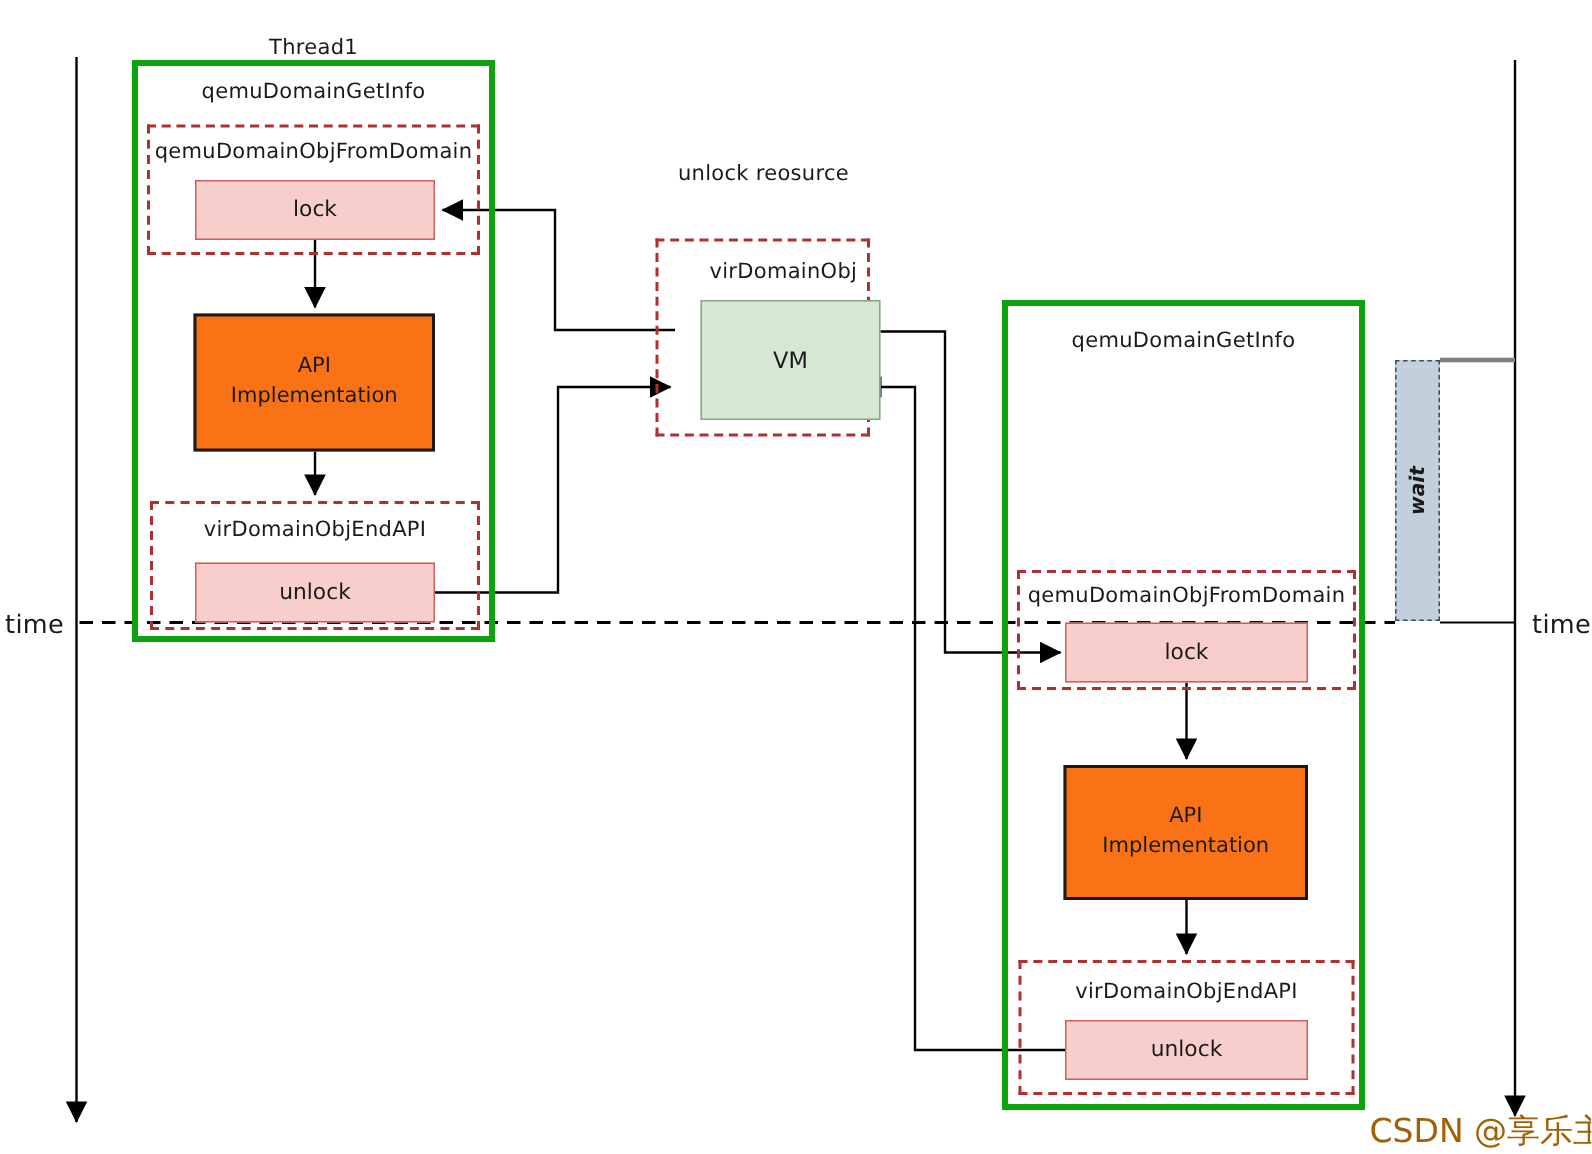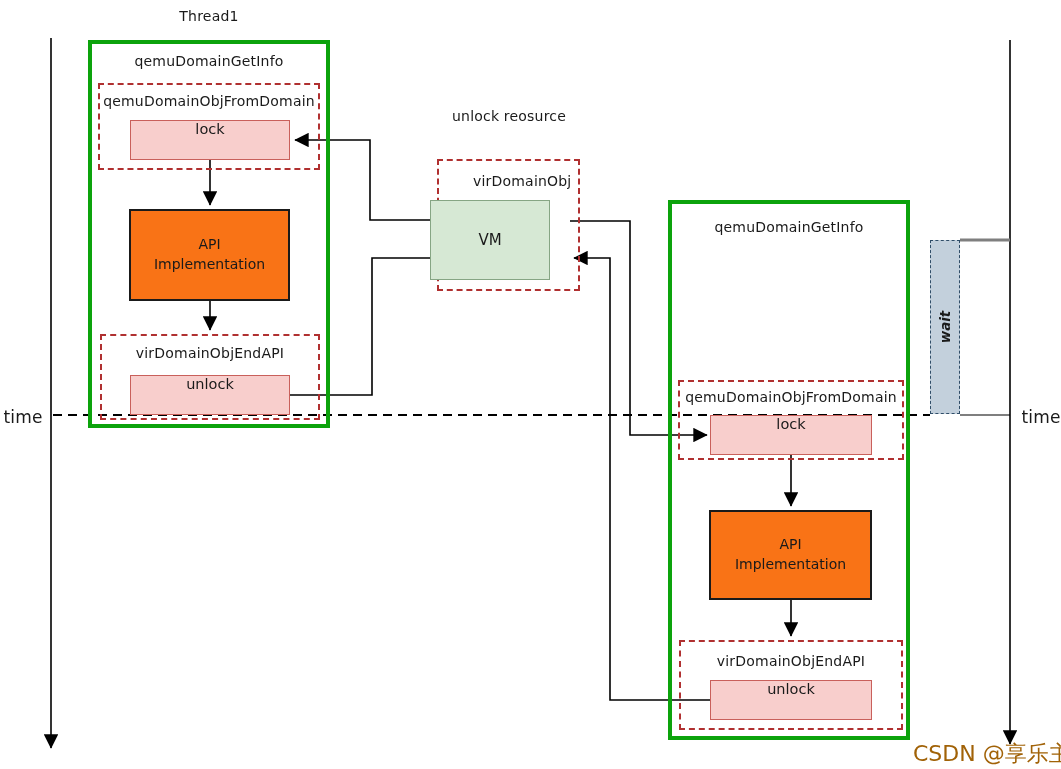--- a/index.html
+++ b/index.html
@@ -12,21 +12,21 @@
     overflow:hidden;
   }
   .stage svg{position:absolute;left:0;top:0;z-index:1;}
   .abs{position:absolute;z-index:2;box-sizing:border-box;}
   .lbl{text-align:center;font-size:14px;letter-spacing:.2px;white-space:nowrap;}
   .small{font-size:17px;}
   .green-frame{border:4px solid #0CA30C;background:transparent;}
   .red-dashed{border:2px dashed #B03030;background:transparent;}
   .pink-box{
     background:#F8CECC;border:1.5px solid #C9605B;
-    display:flex;justify-content:center;
+    display:flex;align-items:center;justify-content:center;
     font-size:14.5px;
   }
   .api-box{
     background:#f97316;border:2px solid #1a1a1a;
     display:flex;flex-direction:column;align-items:center;justify-content:center;
     font-size:14px;line-height:1.4;
   }
   .vm-box{
     background:#D6E8D4;border:1.5px solid #86A584;
     display:flex;align-items:center;justify-content:center;
@@ -72,21 +72,21 @@
 
     <path d="M710 700 H610 V258 H574" stroke="#000" stroke-width="1.6" fill="none" marker-end="url(#arrow)"></path>
 
     <path d="M210 160 V205" stroke="#000" stroke-width="1.6" fill="none" marker-end="url(#arrow)"></path>
     <path d="M210 301 V330" stroke="#000" stroke-width="1.6" fill="none" marker-end="url(#arrow)"></path>
 
     <path d="M791 455 V506" stroke="#000" stroke-width="1.6" fill="none" marker-end="url(#arrow)"></path>
     <path d="M791 600 V636" stroke="#000" stroke-width="1.6" fill="none" marker-end="url(#arrow)"></path>
   </svg>
 
-  <div class="abs lbl" style="left:88px;top:8px;width:242px;">Thread1</div>
+  <div class="abs lbl" style="left:88px;top:24px;width:242px;">Thread1</div>
 
   <div class="abs lbl small" style="left:2px;top:407px;width:42px;">time</div>
   <div class="abs lbl small" style="left:1020px;top:407px;width:42px;">time</div>
 
   <div class="abs green-frame" style="left:88px;top:40px;width:242px;height:388px;"></div>
   <div class="abs lbl" style="left:88px;top:53px;width:242px;">qemuDomainGetInfo</div>
 
   <div class="abs red-dashed" style="left:98px;top:83px;width:222px;height:87px;"></div>
   <div class="abs lbl" style="left:100px;top:93px;width:218px;">qemuDomainObjFromDomain</div>
   <div class="abs pink-box" style="left:130px;top:120px;width:160px;height:40px;">
@@ -100,21 +100,21 @@
 
   <div class="abs red-dashed" style="left:100px;top:334px;width:220px;height:86px;"></div>
   <div class="abs lbl" style="left:100px;top:345px;width:220px;">virDomainObjEndAPI</div>
   <div class="abs pink-box" style="left:130px;top:375px;width:160px;height:40px;">
     <span>unlock</span>
   </div>
 
   <div class="abs lbl" style="left:429px;top:108px;width:160px;">unlock reosurce</div>
   <div class="abs red-dashed" style="left:437px;top:159px;width:143px;height:132px;"></div>
   <div class="abs lbl" style="left:437px;top:173px;width:118px;padding-left:36px;">virDomainObj</div>
-  <div class="abs vm-box" style="left:430px;top:200px;width:120px;height:80px;">
+  <div class="abs vm-box" style="left:467px;top:200px;width:120px;height:80px;">
     <span>VM</span>
   </div>
 
   <div class="abs green-frame" style="left:668px;top:200px;width:242px;height:540px;"></div>
   <div class="abs lbl" style="left:668px;top:219px;width:242px;">qemuDomainGetInfo</div>
 
   <div class="abs red-dashed" style="left:678px;top:380px;width:226px;height:80px;"></div>
   <div class="abs lbl" style="left:680px;top:389px;width:222px;">qemuDomainObjFromDomain</div>
   <div class="abs pink-box" style="left:710px;top:415px;width:162px;height:40px;">
     <span>lock</span>

